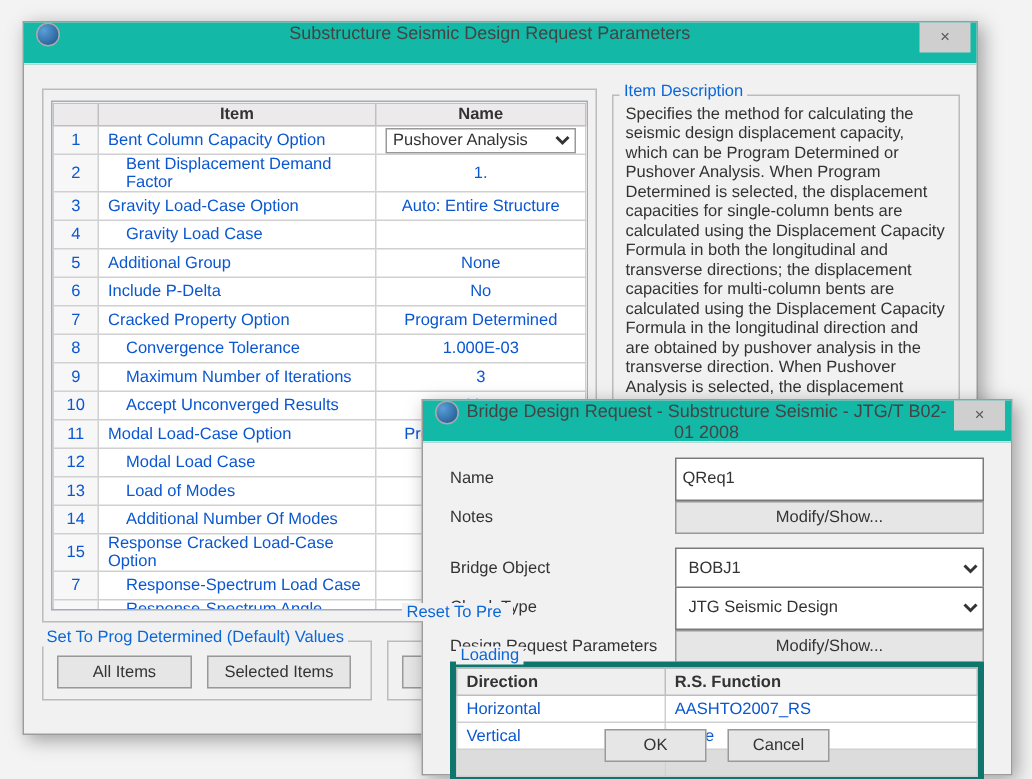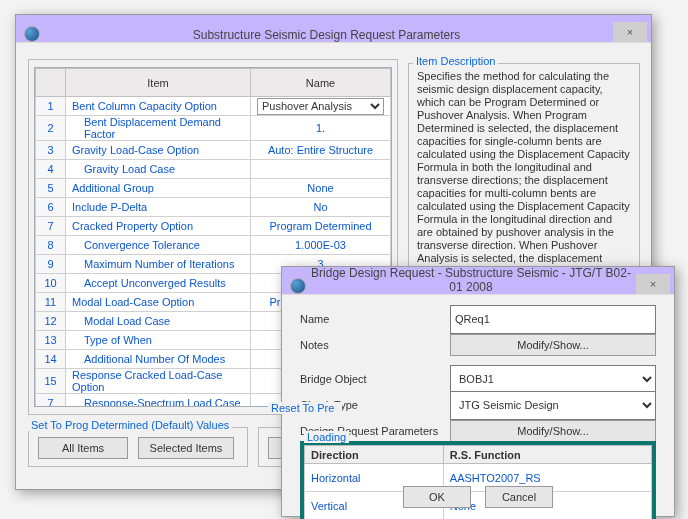--- a/index.html
+++ b/index.html
@@ -1,42 +1,42 @@
 <!DOCTYPE html>
 <html><head>
 <meta charset="utf-8">
 <style>
 *{box-sizing:border-box;margin:0;padding:0;font-family:"Segoe UI",Tahoma,sans-serif;font-size:11px;color:#333}
 body{background:#f3f3f3;width:688px;height:519px;overflow:hidden;position:relative}
 .win{position:absolute;background:#f1f1f1;border:1px solid #9c9c9c;box-shadow:3px 3px 12px rgba(0,0,0,.35)}
-.titlebar{display:flex;align-items:flex-end;height:28px;background:#c4b5fd;border-bottom:1px solid #ddd;padding:0 4px 0 8px}
+.titlebar{display:flex;align-items:flex-start;height:28px;background:#14b8a6;border-bottom:1px solid #ddd;padding:0 4px 0 8px}
 .t-logo{width:16px;height:16px;border-radius:50%;background:radial-gradient(circle at 30% 30%,#5aa0d8,#1b4f8a);border:1px solid #aaa;flex:0 0 auto}
 .t-title{flex:1;text-align:center;font-size:12px;color:#444}
 .t-close{width:34px;height:20px;background:#cfcfcf;display:flex;align-items:center;justify-content:center;color:#555;font-family:Arial}
 .frame{position:absolute;border:1px solid #bbb;background:#f1f1f1}
 .grid{position:absolute;border:1px solid #a5acb5;background:#fff;overflow-y:auto}
 .grid table{width:100%;border-collapse:collapse}
-.grid th{background:#eceaea;border:1px solid #c0c0c0;height:28px;font-weight:400;text-align:center}
+.grid th{background:#eceaea;border:1px solid #c0c0c0;height:15px;font-weight:700;text-align:center}
 .grid td{border:1px solid #d0d0d0;height:19px;padding:0 6px}
 .grid .idx{width:28px;text-align:center;color:#0b57d0;background:#f7f7f7}
 .grid .item{color:#0b57d0}
 .grid .val{text-align:center;color:#0b57d0}
 .select{width:100%;border:1px solid #999;font-size:11px;height:17px;background:#fff}
 .desc-title{position:absolute;color:#0b67d8;background:#f1f1f1;padding:0 3px;font-size:11px;z-index:2}
 .desc-box{position:absolute;border:1px solid #bbb;padding:6px 8px;font-size:11px;line-height:13px;overflow:hidden;color:#333}
 .legend{position:absolute;color:#0b67d8;font-size:11px;background:#f1f1f1;padding:0 3px;z-index:2}
 .btn{height:22px;border:1px solid #999;background:#e6e6e6;display:inline-flex;align-items:center;justify-content:center;padding:0 8px;font-size:11px;cursor:default}
 .field-row{display:flex;align-items:center;height:24px;margin:2px 0}
 .field-row .lbl{width:150px;color:#333}
 .field-row .ctl{flex:1;display:flex;gap:8px}
 .input{border:1px solid #7a7a7a;background:#fff;height:29px;padding:0 4px;width:100%}
 .w2 .grid2{border:4px solid #0f766e;background:#fff}
 .grid2 table{width:100%;border-collapse:collapse}
 .grid2 th{background:#efefef;border:1px solid #bdbdbd;height:18px;font-weight:700;text-align:left;padding:0 6px}
-.grid2 td{border:1px solid #d0d0d0;height:28px;padding:0 6px;color:#0b57d0;background:#fff}
+.grid2 td{border:1px solid #d0d0d0;height:18px;padding:0 6px;color:#0b57d0;background:#fff}
 .grid2 tr.gray td{background:#dcdcdc}
 </style>
 </head>
 <body>
 
 <div class="win" style="left:15px;top:14px;width:637px;height:476px">
   <div class="titlebar">
     <div class="t-logo"></div>
     <div class="t-title">Substructure Seismic Design Request Parameters</div>
     <div class="t-close">×</div>
@@ -108,21 +108,21 @@
             <td class="item" style="padding-left:6px">Modal Load-Case Option</td>
             <td class="val">Program Determined</td>
           </tr>
           <tr>
             <td class="idx">12</td>
             <td class="item" style="padding-left:18px">Modal Load Case</td>
             <td class="val"></td>
           </tr>
           <tr>
             <td class="idx">13</td>
-            <td class="item" style="padding-left:18px">Type of When</td>
+            <td class="item" style="padding-left:18px">Load of Modes</td>
             <td class="val"></td>
           </tr>
           <tr>
             <td class="idx">14</td>
             <td class="item" style="padding-left:18px">Additional Number Of Modes</td>
             <td class="val"></td>
           </tr>
           <tr>
             <td class="idx">15</td>
             <td class="item" style="padding-left:6px">Response Cracked Load-Case Option</td>

